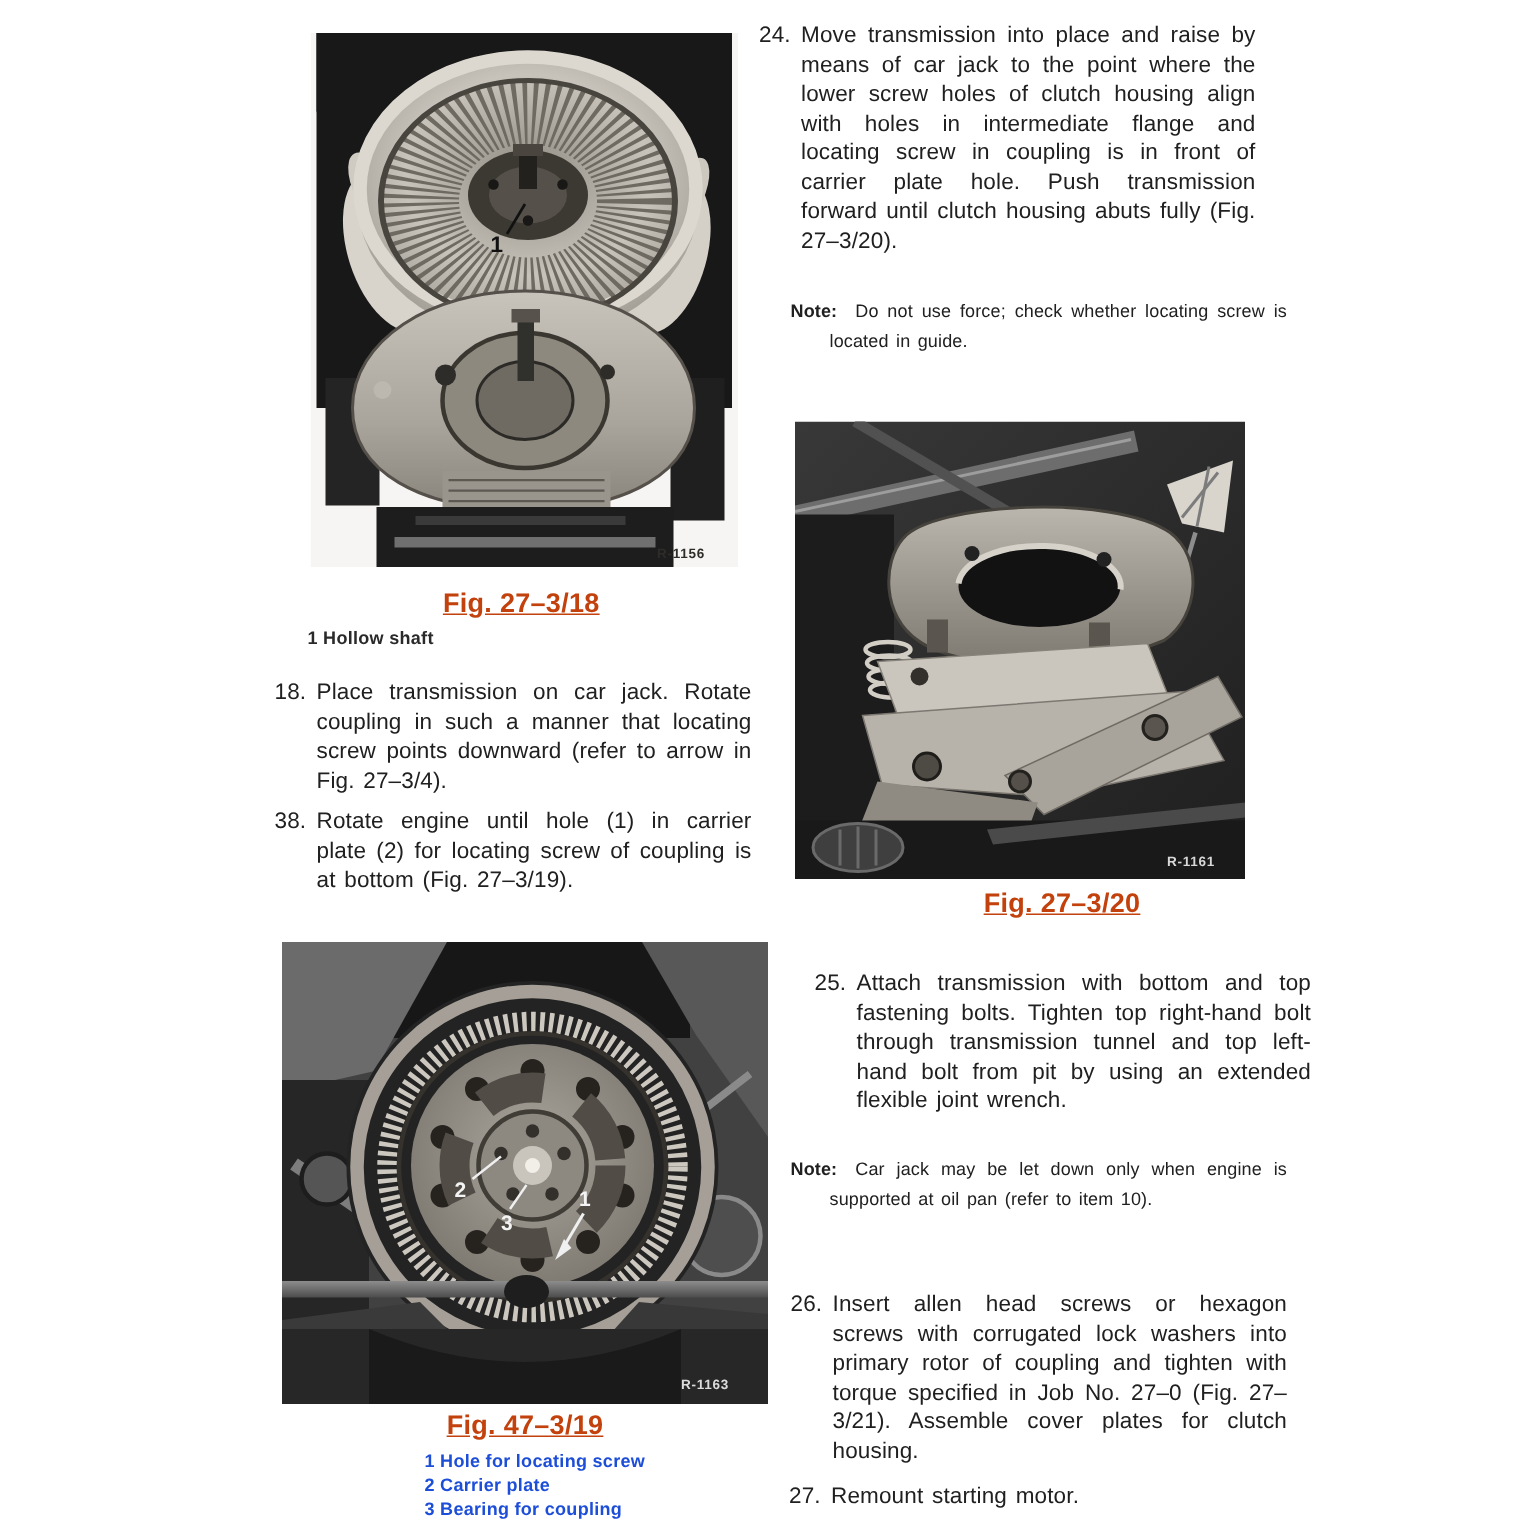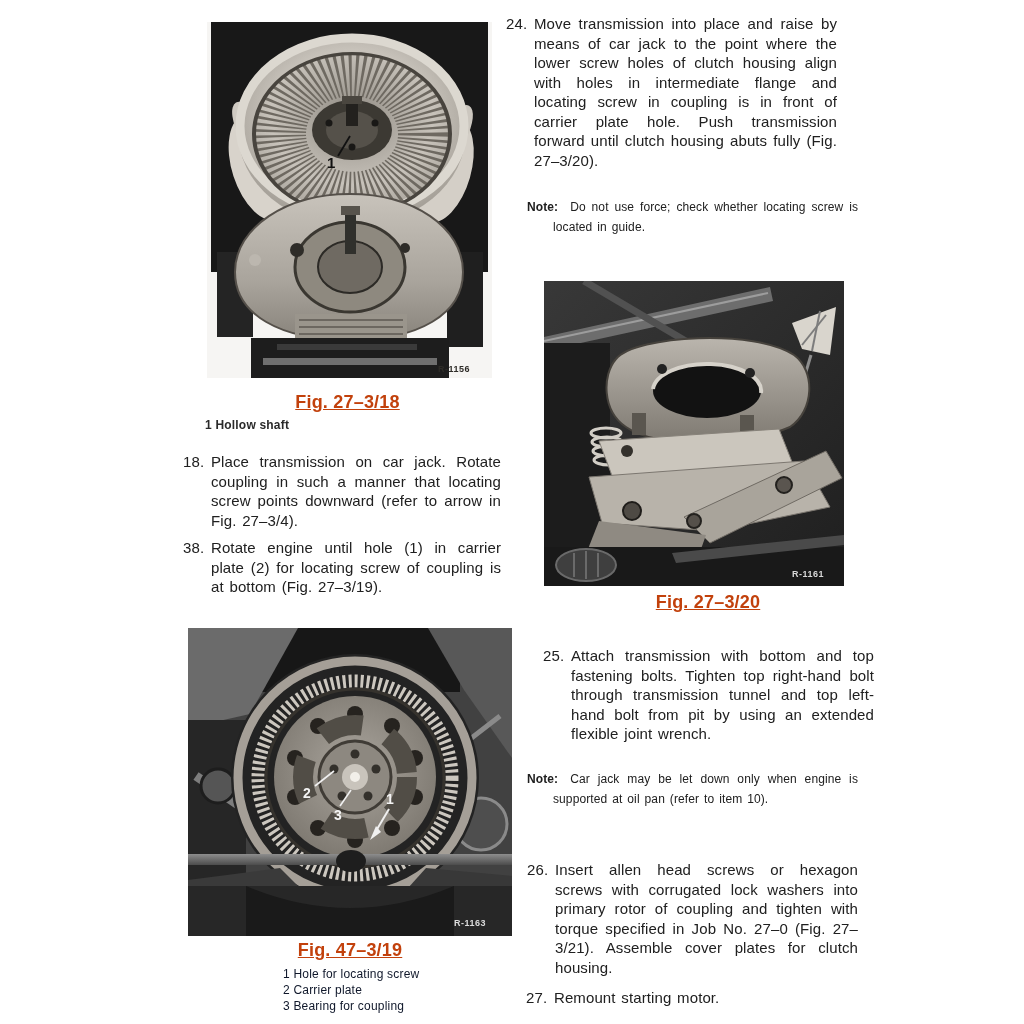--- a/index.html
+++ b/index.html
@@ -46,23 +46,23 @@
   .fig-caption{
     font-size:18px;
     font-weight:bold;
     text-align:center;
     letter-spacing:0.2px;
     color:#c2410c;
     text-decoration:underline;
   }
   .legend-line{
     font-size:12px;
-    font-weight:normal;
+    font-weight:bold;
     line-height:16px;
-    color:#0f172a;
+    color:#1d4ed8;
     letter-spacing:0.2px;
   }
   .legend-center{
     font-size:12px;
     font-weight:bold;
     text-align:left;
     color:#2a2a2a;
     letter-spacing:0.2px;
   }
   .photo{display:block;}
@@ -243,21 +243,21 @@
     <span class="item-num">24.</span><span>Move transmission into place and raise by means of car jack to the point where the lower screw holes of clutch housing align with holes in intermediate flange and locating screw in coupling is in front of carrier plate hole. Push transmission forward until clutch housing abuts fully (Fig. 27–3/20).</span>
   </p>
 </div>
 
 <div class="abs" style="left:527px;top:198px;width:331px;">
   <p class="note-para">
     <span class="note-label">Note:</span><span>Do not use force; check whether locating screw is located in guide.</span>
   </p>
 </div>
 
-<div class="abs" style="left:544px;top:281px;width:300px;height:351px;">
+<div class="abs" style="left:530px;top:281px;width:300px;height:351px;">
   <svg class="photo" width="300" height="305" viewBox="0 0 300 305">
     <defs>
       <linearGradient id="p3hous" x1="0" y1="0" x2="0" y2="1">
         <stop offset="0%" stop-color="#bab5ad"></stop>
         <stop offset="100%" stop-color="#7e7971"></stop>
       </linearGradient>
       <linearGradient id="p3bg" x1="0" y1="0" x2="1" y2="1">
         <stop offset="0%" stop-color="#383838"></stop>
         <stop offset="100%" stop-color="#1f1f1f"></stop>
       </linearGradient>

